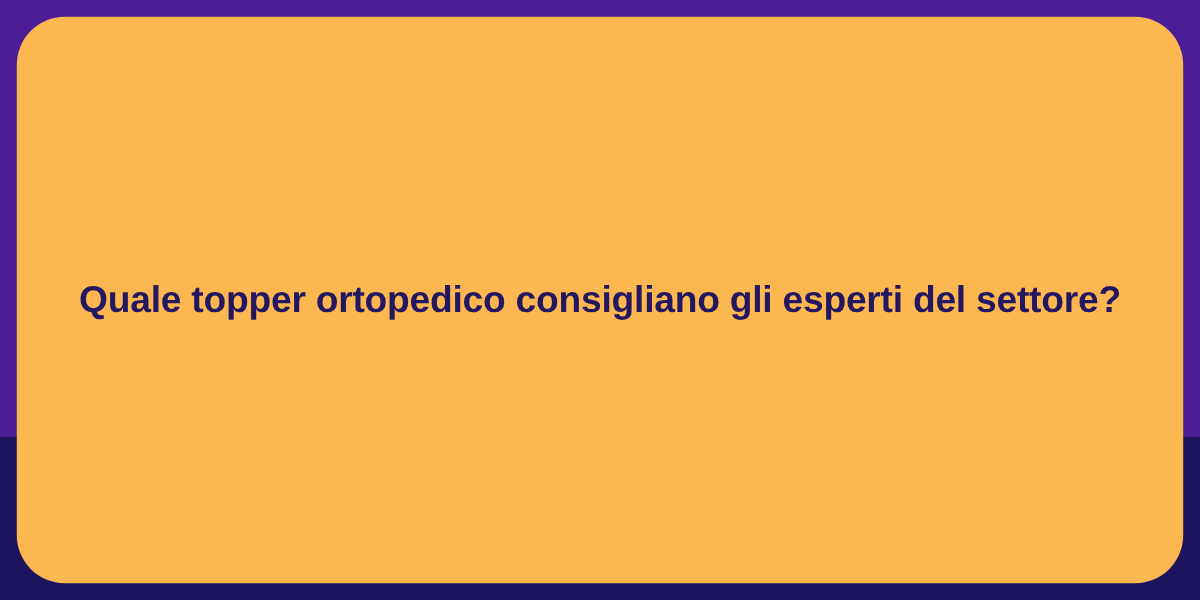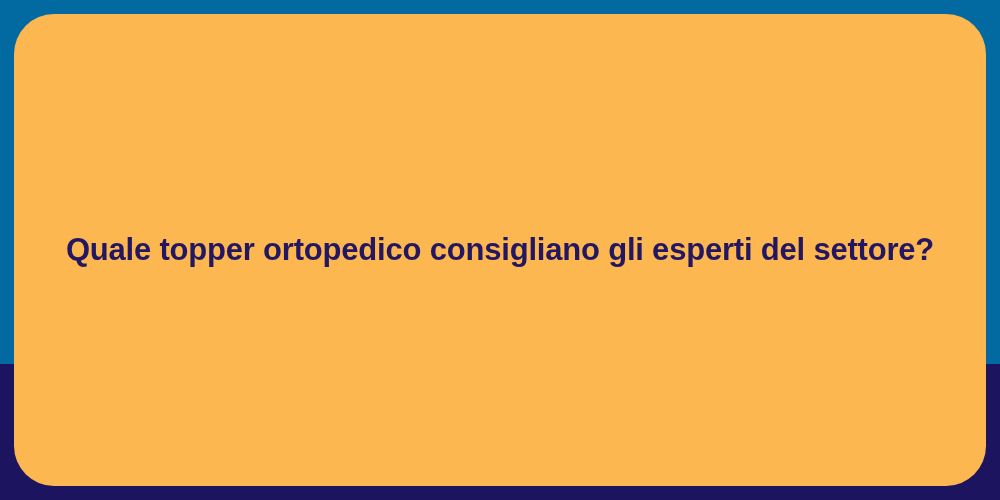--- a/index.html
+++ b/index.html
@@ -11,21 +11,21 @@
     height: 500px;
     background: #1d1460;
     font-family: "Liberation Sans", sans-serif;
     overflow: hidden;
   }
 
   .frame {
     position: relative;
     width: 1000px;
     height: 364px;
-    background: #0369a1;
+    background: #4c1d95;
     box-sizing: border-box;
   }
 
   .card {
     position: absolute;
     left: 14px;
     top: 14px;
     width: 972px;
     height: 472px;
     background: #fdb750;

